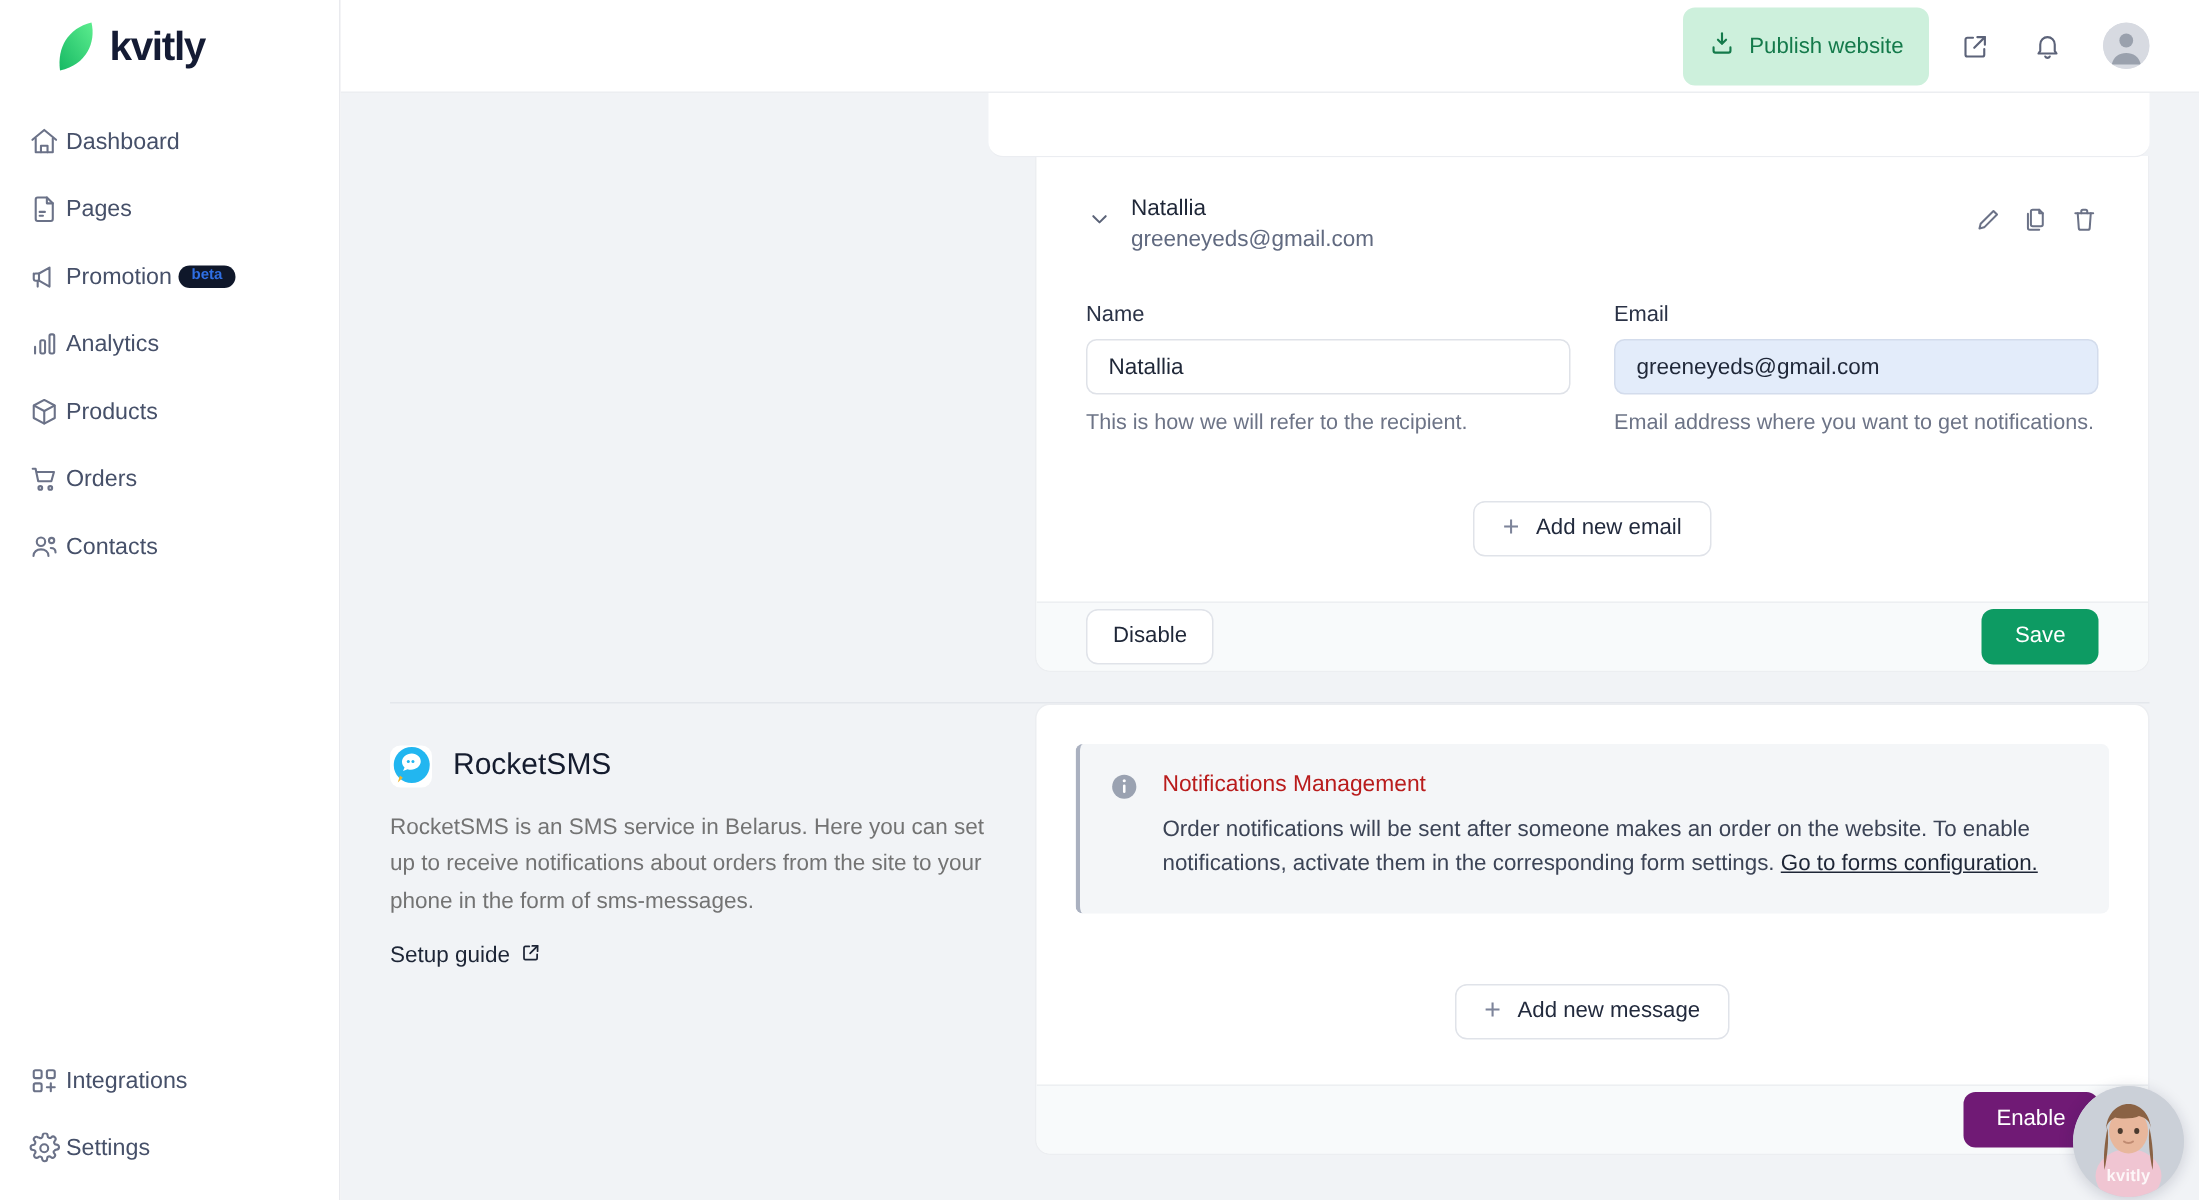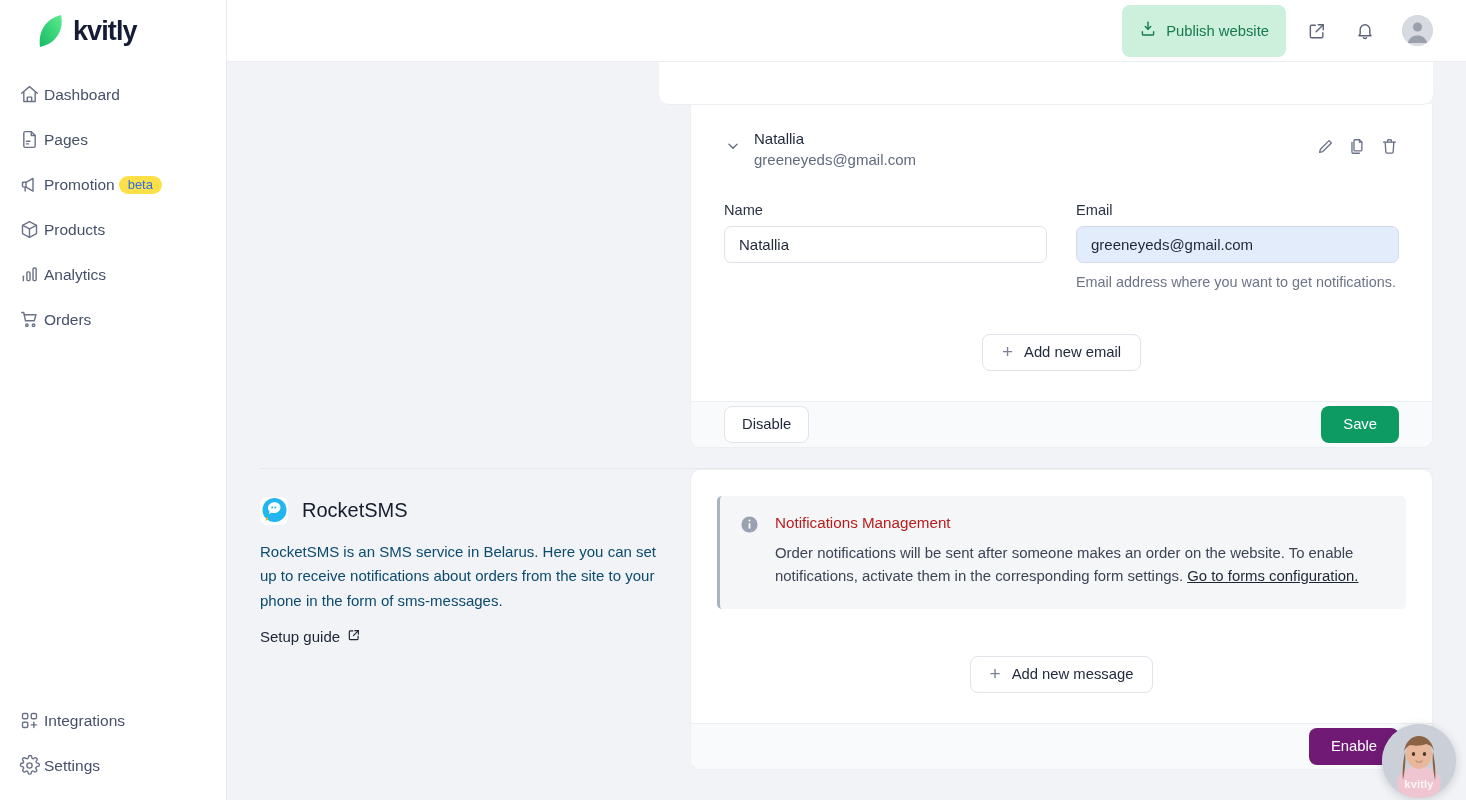--- a/index.html
+++ b/index.html
@@ -31,22 +31,22 @@
   }
   .nav { margin-top: 10px; display: flex; flex-direction: column; }
   .nav-item {
     display: flex; align-items: center; gap: 4px;
     height: 45px; padding-left: 18px; cursor: pointer;
     color: #465069; font-size: 15.5px;
   }
   .nav-ico { width: 22px; height: 22px; flex: 0 0 22px; display: flex; align-items: center; justify-content: center; }
   .nav-ico svg { display: block; }
   .beta-pill {
-    background: #fde047; color: #2f6fe4; font-size: 13px;
-    font-weight: 400; border-radius: 9px; padding: 2px 9px 3px; line-height: 1;
+    background: #0f172a; color: #2f6fe4; font-size: 10px;
+    font-weight: 700; border-radius: 9px; padding: 2px 9px 3px; line-height: 1;
   }
   .nav-bottom { position: absolute; bottom: 12px; left: 0; right: 0; }
 
   
   .main { flex: 1 1 auto; display: flex; flex-direction: column; min-width: 0; }
   .topbar {
     height: 62px; background: #ffffff; flex: 0 0 62px;
     display: flex; align-items: center;
     padding: 0 33px 0 43px; gap: 14px;
     border-bottom: 1px solid #eceef1;
@@ -143,21 +143,21 @@
   .divider { height: 1px; background: #e4e7ec; margin: 20px 0 0 0; }
 
   
   .int-head { display: flex; align-items: center; gap: 14px; }
   .int-logo {
     width: 28px; height: 28px; border-radius: 7px; flex: 0 0 28px;
     background: #ffffff; display: flex; align-items: center; justify-content: center;
     overflow: hidden;
   }
   .int-title { font-size: 20px; color: #151c2e; font-weight: 400; }
-  .int-desc { font-size: 15px; color: #0c4a6e; line-height: 1.65; margin-top: 15px; }
+  .int-desc { font-size: 15px; color: #737373; line-height: 1.65; margin-top: 15px; }
   .setup-link {
     display: inline-flex; align-items: center; gap: 7px; margin-top: 14px;
     font-size: 15px; color: #1d2536; cursor: pointer; text-decoration: none;
   }
 
   
   .callout {
     background: #f4f6f8; border-left: 3px solid #aab1c0; border-radius: 5px;
     padding: 18px 22px 20px 20px; display: flex; gap: 16px;
   }
@@ -230,50 +230,61 @@
               <path d="M7 15v4.5"></path>
             </svg>
         </span>
         <span>Promotion</span>
         <span class="beta-pill">beta</span>
       </div>
 
       <div class="nav-item">
         <span class="nav-ico">
           <svg width="21" height="21" viewBox="0 0 24 24" fill="none" stroke="#6b7288" stroke-width="1.6" stroke-linecap="round" stroke-linejoin="round">
+              <path d="M5 14v5"></path>
+              <rect x="9" y="9" width="3.6" height="10" rx="1.2"></rect>
+              <rect x="16" y="4.5" width="3.6" height="14.5" rx="1.2"></rect>
+            </svg>
+        </span>
+        <span>Analytics</span>
+      </div>
+
+      <div class="nav-item">
+        <span class="nav-ico">
+          <svg width="21" height="21" viewBox="0 0 24 24" fill="none" stroke="#6b7288" stroke-width="1.6" stroke-linecap="round" stroke-linejoin="round">
               <path d="M12 3l8 4.2v9.6L12 21l-8-4.2V7.2z"></path>
               <path d="M4.3 7.3 12 11.4l7.7-4.1"></path>
               <path d="M12 11.4V21"></path>
             </svg>
         </span>
         <span>Products</span>
       </div>
 
       <div class="nav-item">
         <span class="nav-ico">
           <svg width="21" height="21" viewBox="0 0 24 24" fill="none" stroke="#6b7288" stroke-width="1.6" stroke-linecap="round" stroke-linejoin="round">
-              <path d="M5 14v5"></path>
-              <rect x="9" y="9" width="3.6" height="10" rx="1.2"></rect>
-              <rect x="16" y="4.5" width="3.6" height="14.5" rx="1.2"></rect>
-            </svg>
-        </span>
-        <span>Analytics</span>
-      </div>
-
-      <div class="nav-item">
-        <span class="nav-ico">
-          <svg width="21" height="21" viewBox="0 0 24 24" fill="none" stroke="#6b7288" stroke-width="1.6" stroke-linecap="round" stroke-linejoin="round">
               <path d="M3.2 4h2.2l2 9.5h10l2-7H7"></path>
               <circle cx="9" cy="18.6" r="1.4"></circle>
               <circle cx="16.6" cy="18.6" r="1.4"></circle>
             </svg>
         </span>
         <span>Orders</span>
       </div>
 
+      <div class="nav-item">
+        <span class="nav-ico">
+          <svg width="21" height="21" viewBox="0 0 24 24" fill="none" stroke="#6b7288" stroke-width="1.6" stroke-linecap="round" stroke-linejoin="round">
+              <circle cx="9.5" cy="8.2" r="3.2"></circle>
+              <path d="M3.8 19c0-3.2 2.6-5 5.7-5s5.7 1.8 5.7 5"></path>
+              <circle cx="17.6" cy="7.2" r="2"></circle>
+              <path d="M17 13c2.2 0 3.6 1.3 3.6 3.4"></path>
+            </svg>
+        </span>
+        <span>Contacts</span>
+      </div>
     </nav>
 
     <div class="nav-bottom">
       <div class="nav-item">
         <span class="nav-ico">
           <svg width="21" height="21" viewBox="0 0 24 24" fill="none" stroke="#6b7288" stroke-width="1.6" stroke-linecap="round" stroke-linejoin="round">
               <rect x="4" y="4" width="6" height="6" rx="1.4"></rect>
               <rect x="14" y="4" width="6" height="6" rx="1.4"></rect>
               <rect x="4" y="14" width="6" height="6" rx="1.4"></rect>
               <path d="M17 14v6"></path>
@@ -376,20 +387,21 @@
                         <path d="M6.5 6.5 7.4 19a1.5 1.5 0 0 0 1.5 1.4h6.2a1.5 1.5 0 0 0 1.5-1.4l.9-12.5"></path>
                       </svg>
                   </span>
                 </span>
               </div>
 
               <div class="fields">
                 <div class="field">
                   <label class="flabel">Name</label>
                   <input class="finput" value="Natallia" style="">
+                  <span class="fhelp">This is how we will refer to the recipient.</span>
                 </div>
                 <div class="field">
                   <label class="flabel">Email</label>
                   <input class="finput selected" value="greeneyeds@gmail.com" style="">
                   <span class="fhelp">Email address where you want to get notifications.</span>
                 </div>
               </div>
 
               <div class="center-row">
                 <button class="ghost-btn">

